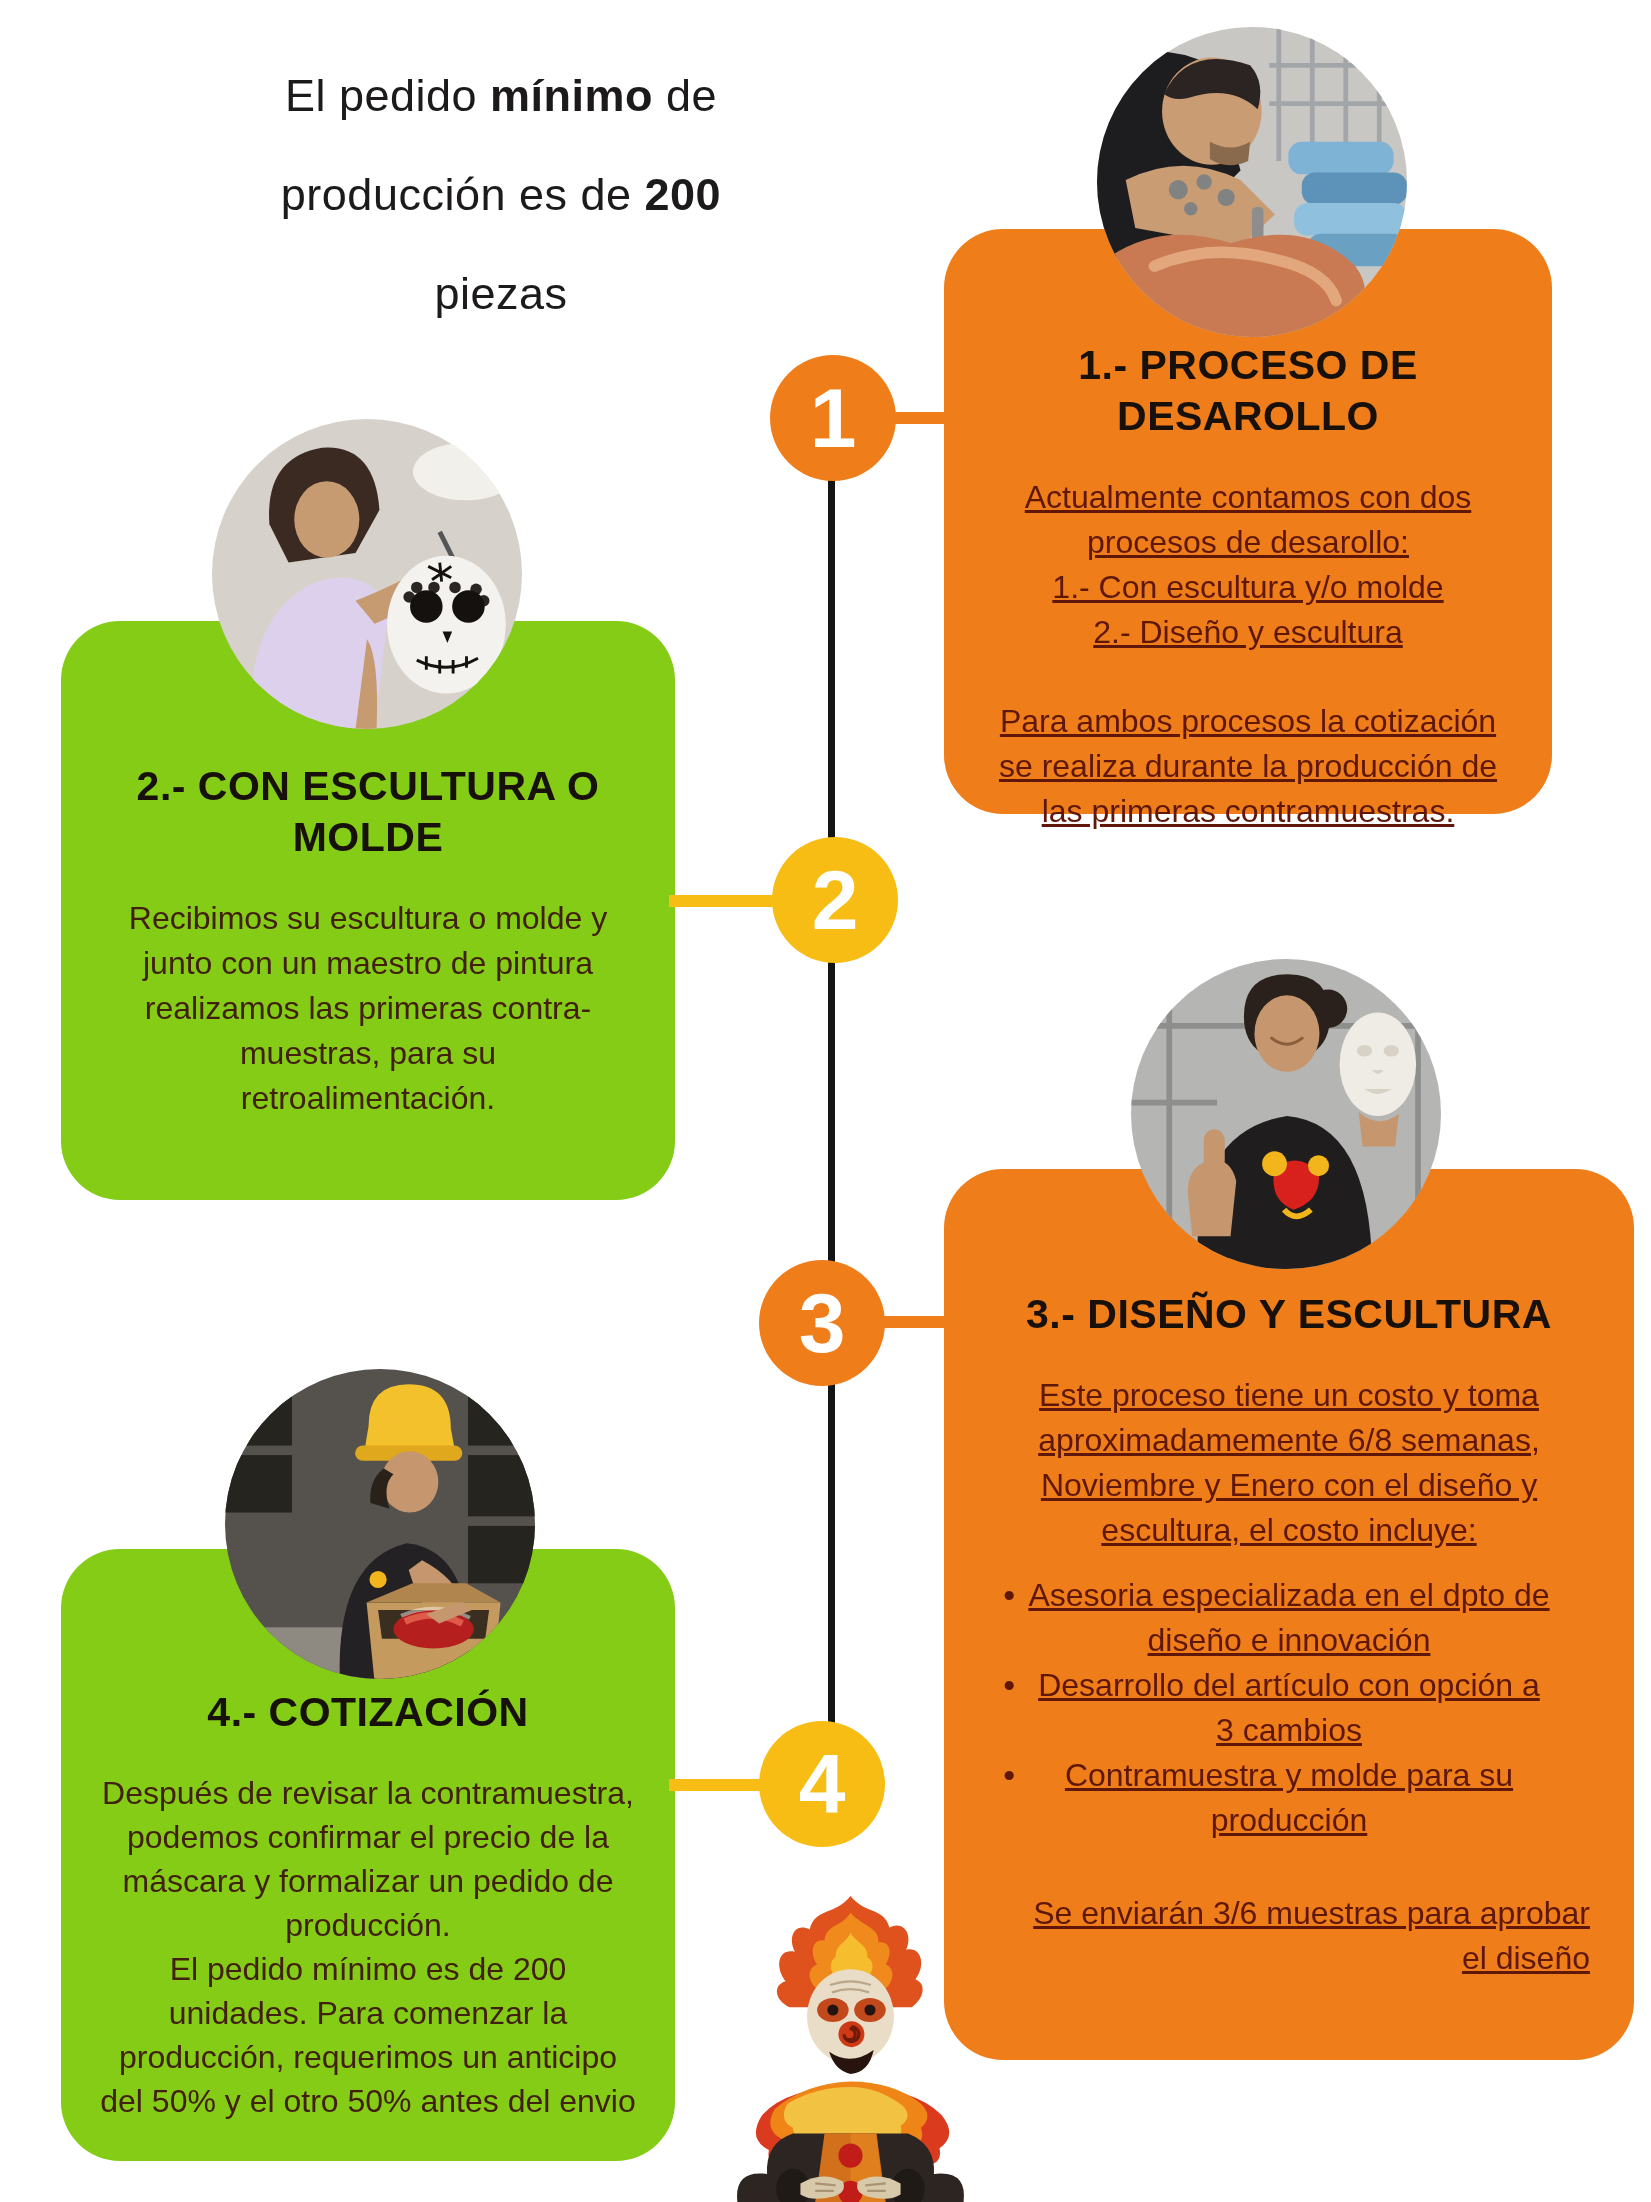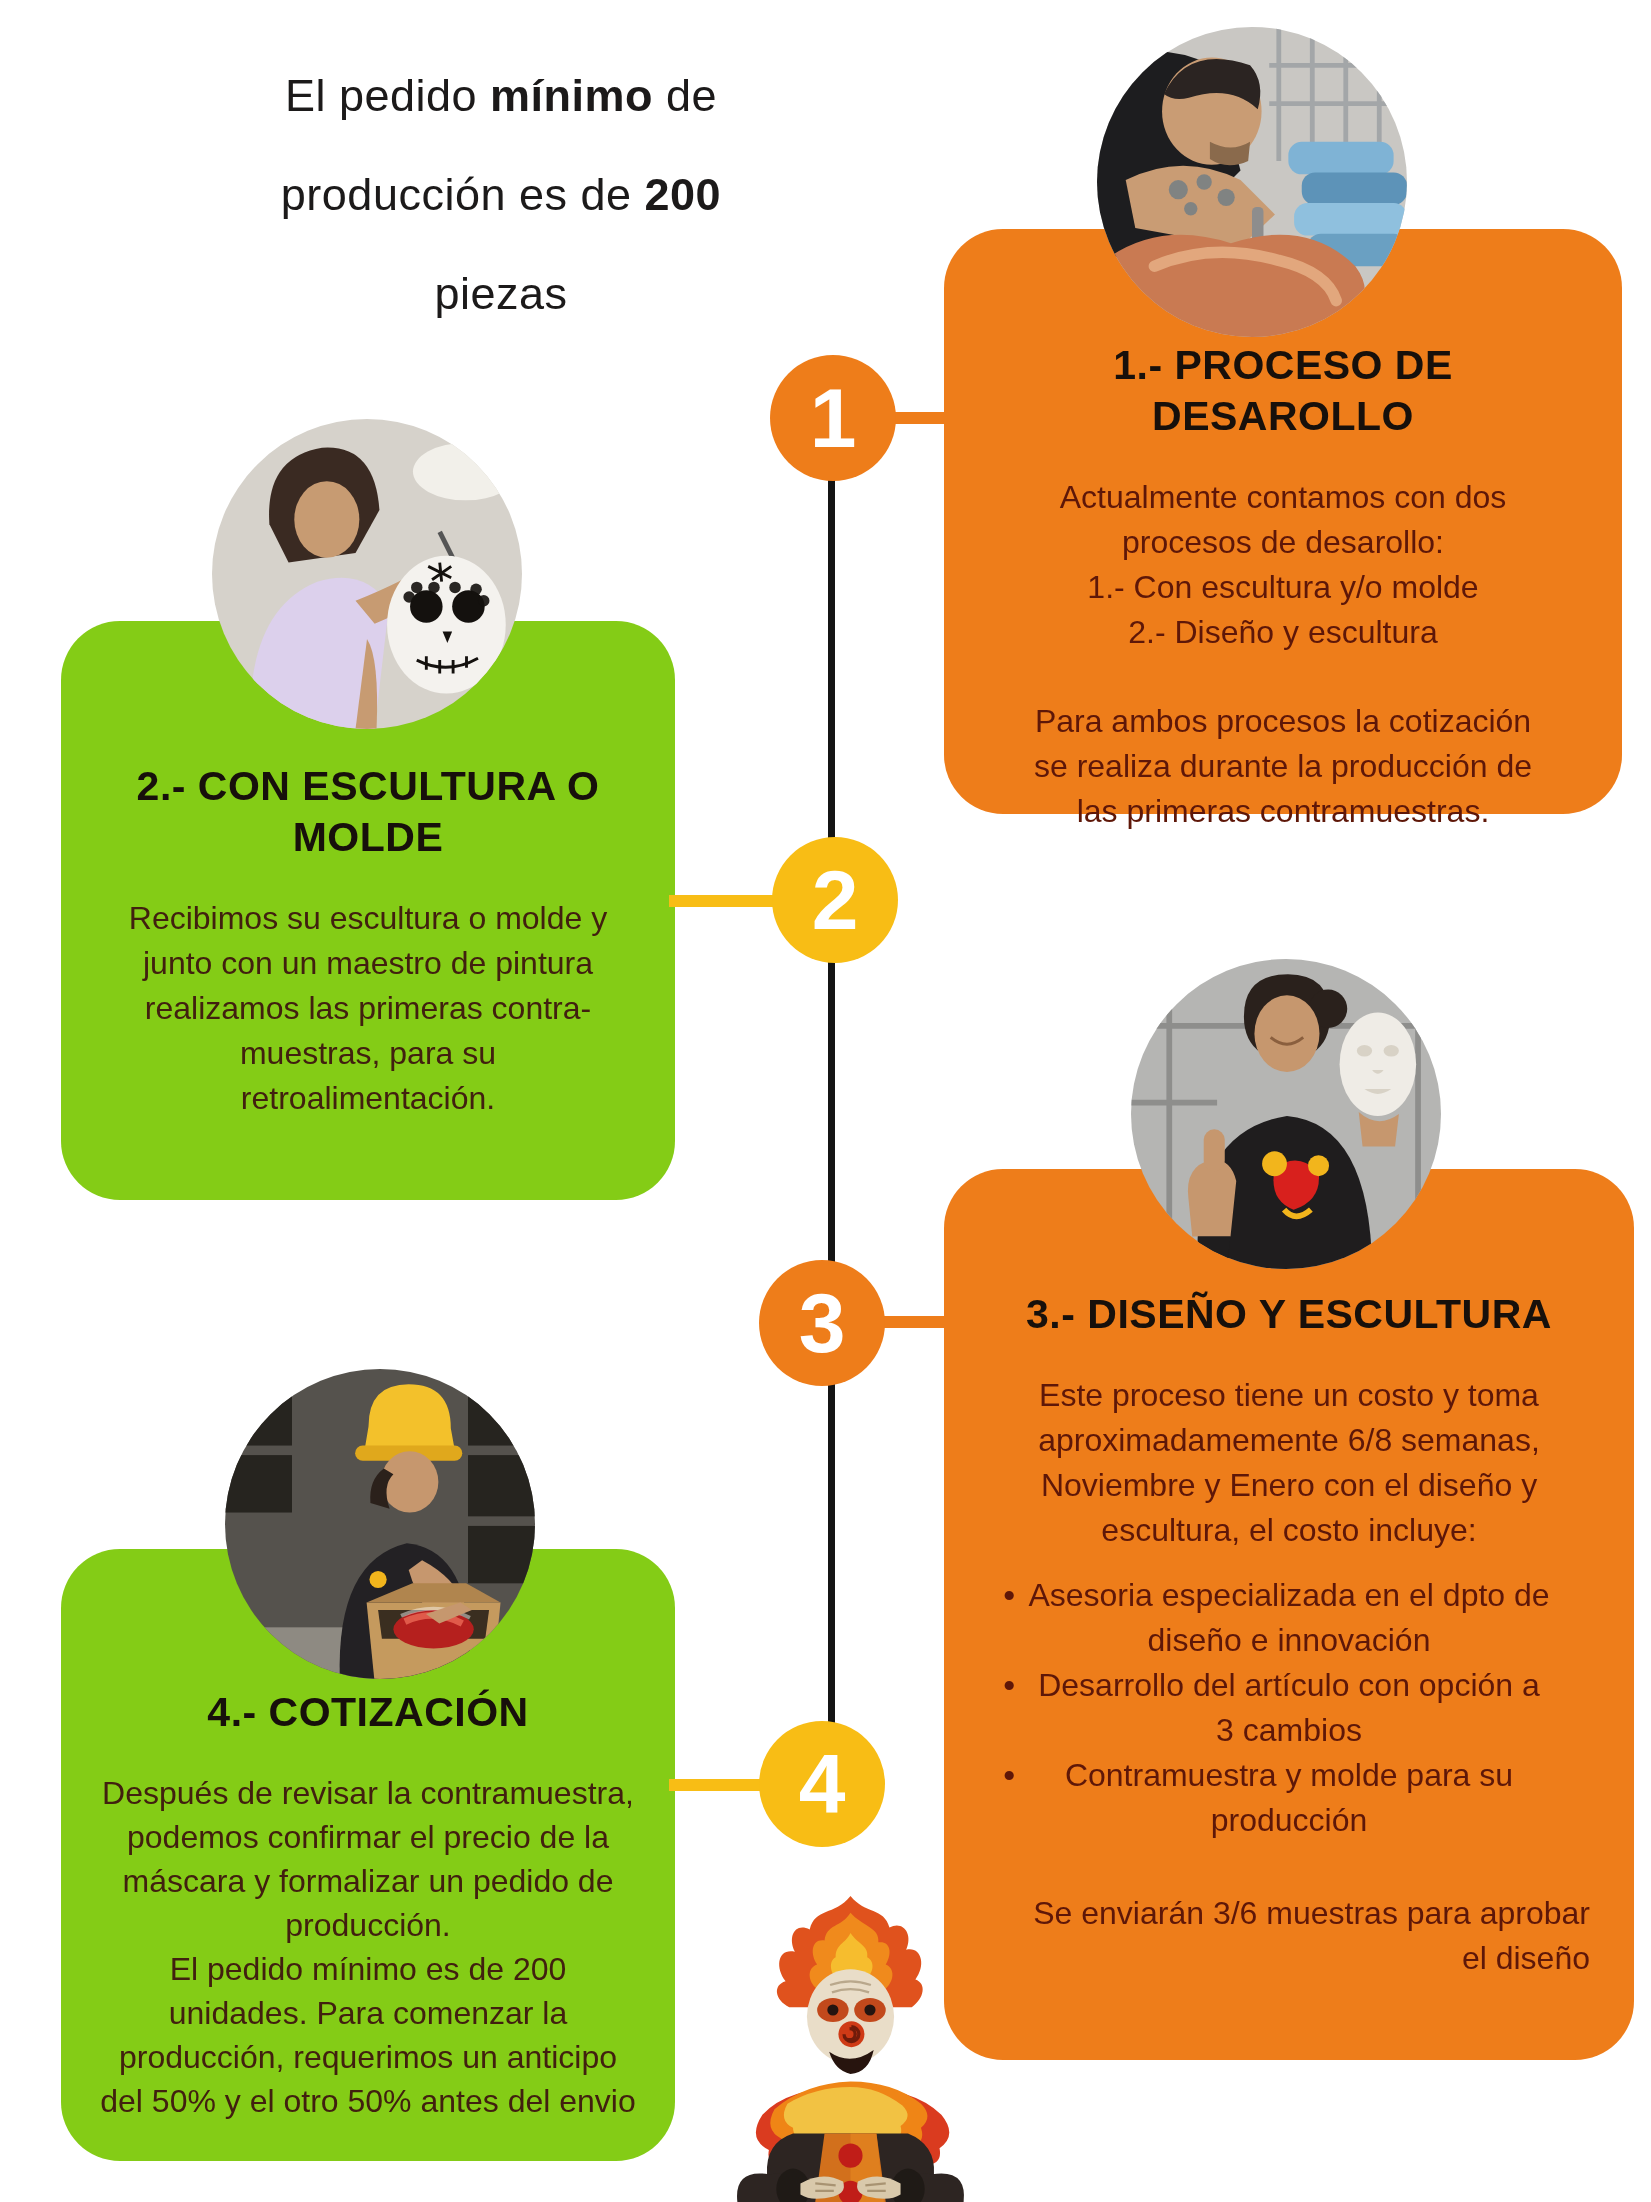--- a/index.html
+++ b/index.html
@@ -28,21 +28,21 @@
   .conn.yellow{background:#F8BD15;}
   
   .card{position:absolute;border-radius:59px;box-sizing:border-box;z-index:2;}
   .card.orange{background:#EE7D1A;}
   .card.yellow{background:#84cc16;}
   .card-title{
     font-weight:700;color:#17100b;text-align:center;
     font-size:41px;line-height:1.25;margin:0 29px 32.5px 29px;letter-spacing:0.5px;
   }
   .body-lines{font-size:32px;line-height:45px;text-align:center;}
-  .card.orange .body-lines,.card.orange .bullets{color:#5e1708;}
+  .card.orange .body-lines,.card.orange .bullets{color:#5e1708;text-decoration:underline;}
   .card.yellow .body-lines{color:#41200f;}
   .gap-top{margin-top:44px;}
   .bullets{font-size:32px;line-height:45px;margin-top:20px;padding:0 9.6px;}
   .bullet-line{position:relative;text-align:center;padding:0 29px;}
   .bullet-line::before{content:"\2022";position:absolute;left:5.7px;top:0;font-size:34px;}
   
   .photo{position:absolute;width:310px;height:310px;border-radius:50%;overflow:hidden;z-index:6;}
   .photo svg{display:block;width:100%;height:100%;}
   
   .clown{position:absolute;left:707px;top:1896px;width:287px;height:306px;z-index:3;}
@@ -74,21 +74,21 @@
   <div class="num-circle yellow" style="left:772px;top:837px;">
       <span>2</span>
     </div>
   <div class="num-circle orange" style="left:759px;top:1260px;">
       <span>3</span>
     </div>
   <div class="num-circle yellow" style="left:759px;top:1721px;">
       <span>4</span>
     </div>
 
-  <div class="card orange" style="left:944px;top:229px;width:678px;height:585px;padding:111px 36px 0;">
+  <div class="card orange" style="left:944px;top:229px;width:608px;height:585px;padding:111px 36px 0;">
     <h2 class="card-title">1.- PROCESO DE DESAROLLO</h2>
     <div class="body-lines">
         <div>Actualmente contamos con dos</div>
         <div>procesos de desarollo:</div>
         <div>1.- Con escultura y/o molde</div>
         <div>2.- Diseño y escultura</div>
       </div>
     <div class="body-lines gap-top">
         <div>Para ambos procesos la cotización</div>
         <div>se realiza durante la producción de</div>

